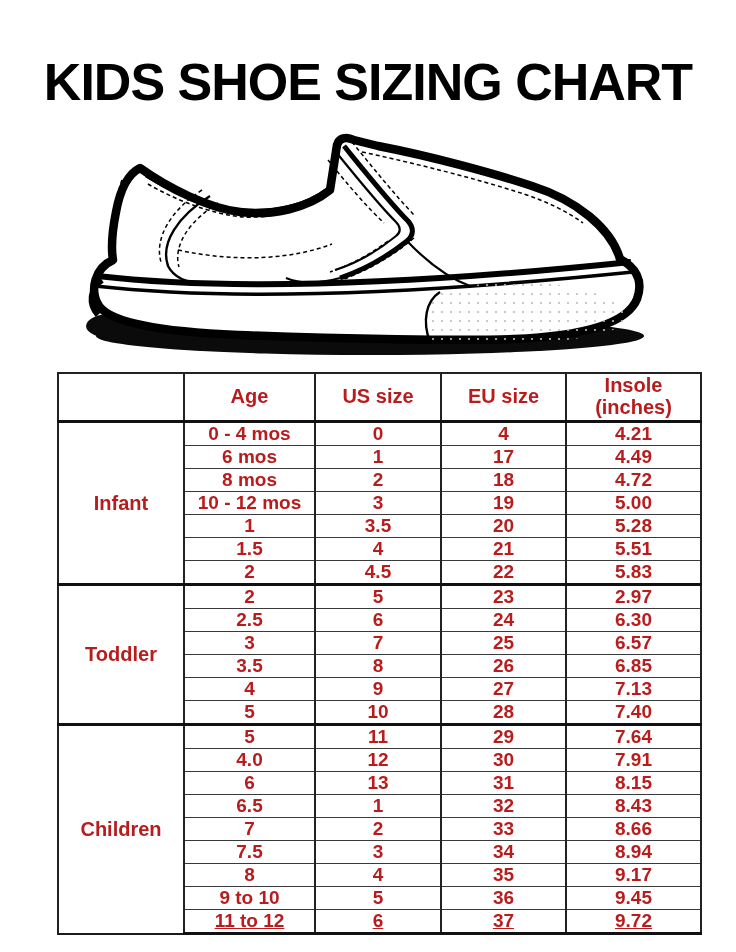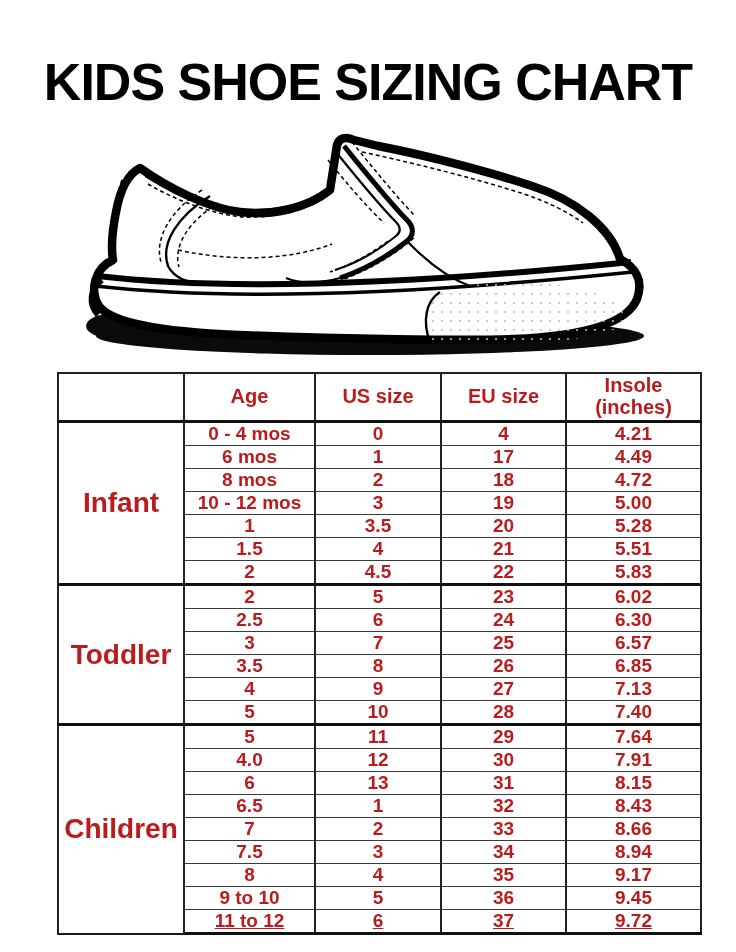--- a/index.html
+++ b/index.html
@@ -72,21 +72,21 @@
     background: #fff;
   }
   tbody tr.group-start td {
     border-top: 3px solid #111;
   }
   tbody tr:last-child td {
     border-bottom: 3px solid #111;
     text-decoration: underline;
   }
   td.cat {
-    font-size: 28px;
+    font-size: 20px;
     border-top: 3px solid #111;
   }
   col.c-cat   { width: 126px; }
   col.c-age   { width: 131px; }
   col.c-us    { width: 126px; }
   col.c-eu    { width: 125px; }
   col.c-insole{ width: 135px; }
 </style>
 </head>
 <body>
@@ -211,21 +211,21 @@
           <td>2</td>
           <td>4.5</td>
           <td>22</td>
           <td>5.83</td>
         </tr>
         <tr class="group-start">
           <td rowspan="6" class="cat">Toddler</td>
           <td>2</td>
           <td>5</td>
           <td>23</td>
-          <td>6.02</td>
+          <td>2.97</td>
         </tr>
         <tr>
           <td>2.5</td>
           <td>6</td>
           <td>24</td>
           <td>6.30</td>
         </tr>
         <tr>
           <td>3</td>
           <td>7</td>

